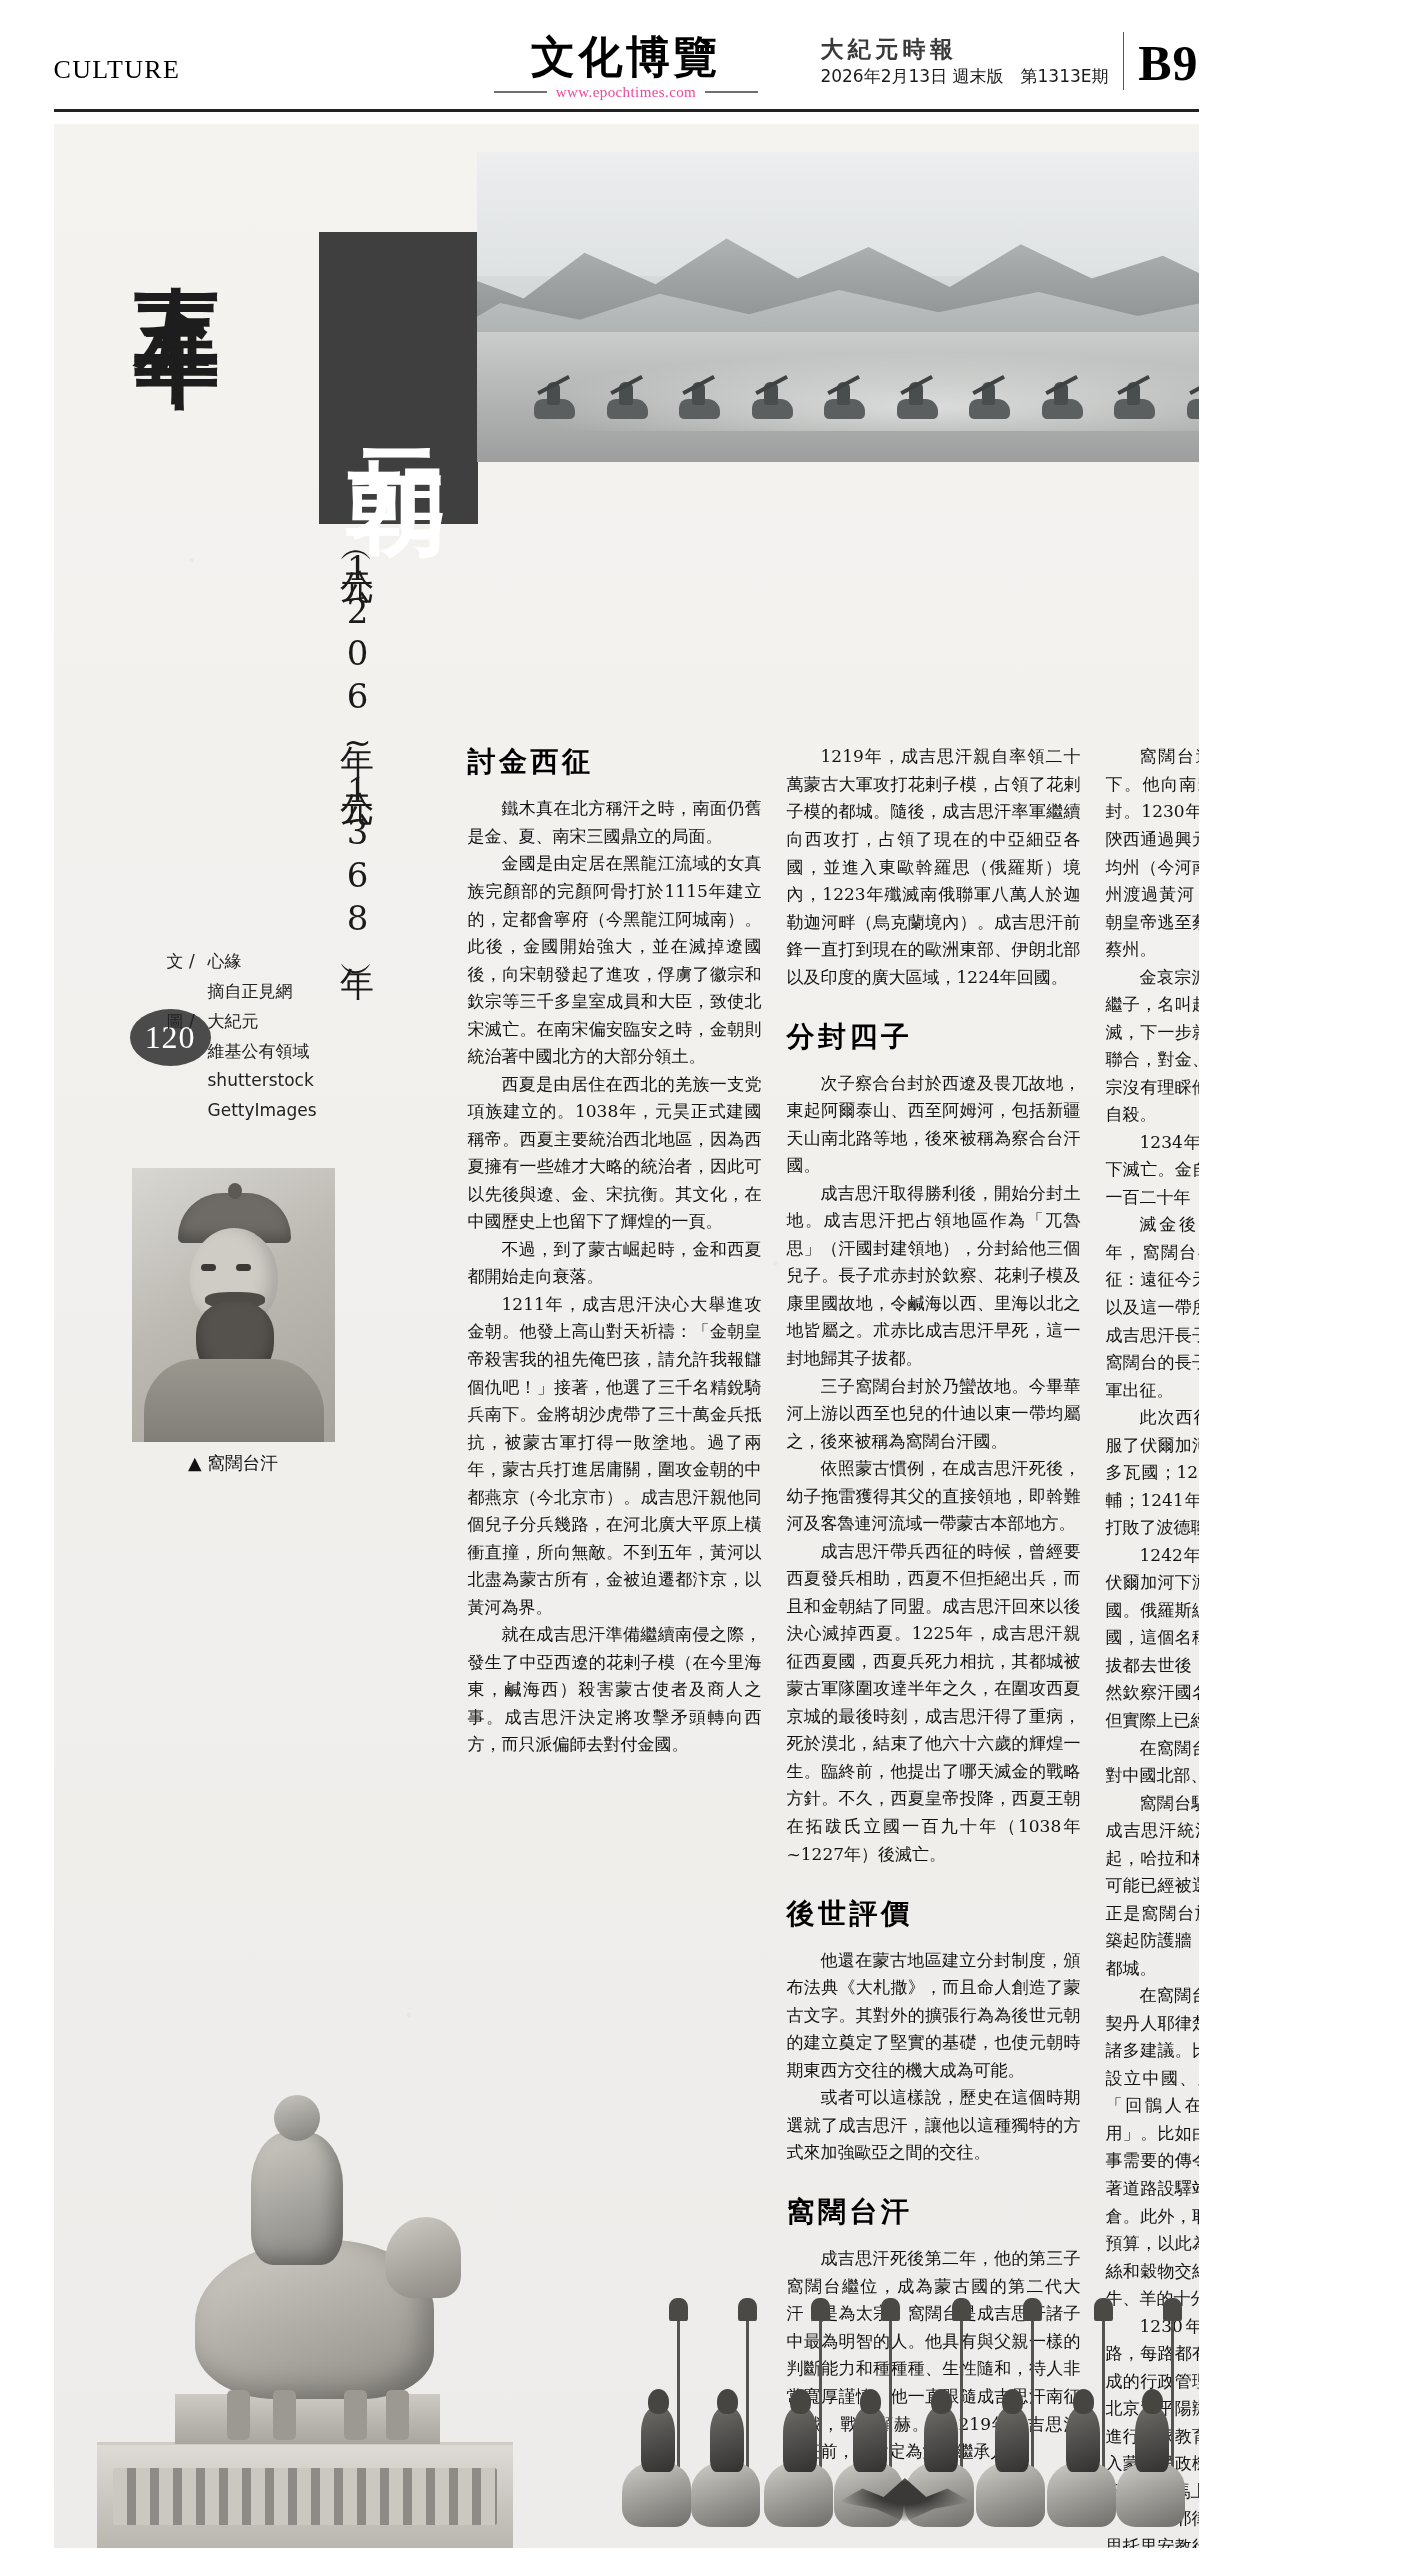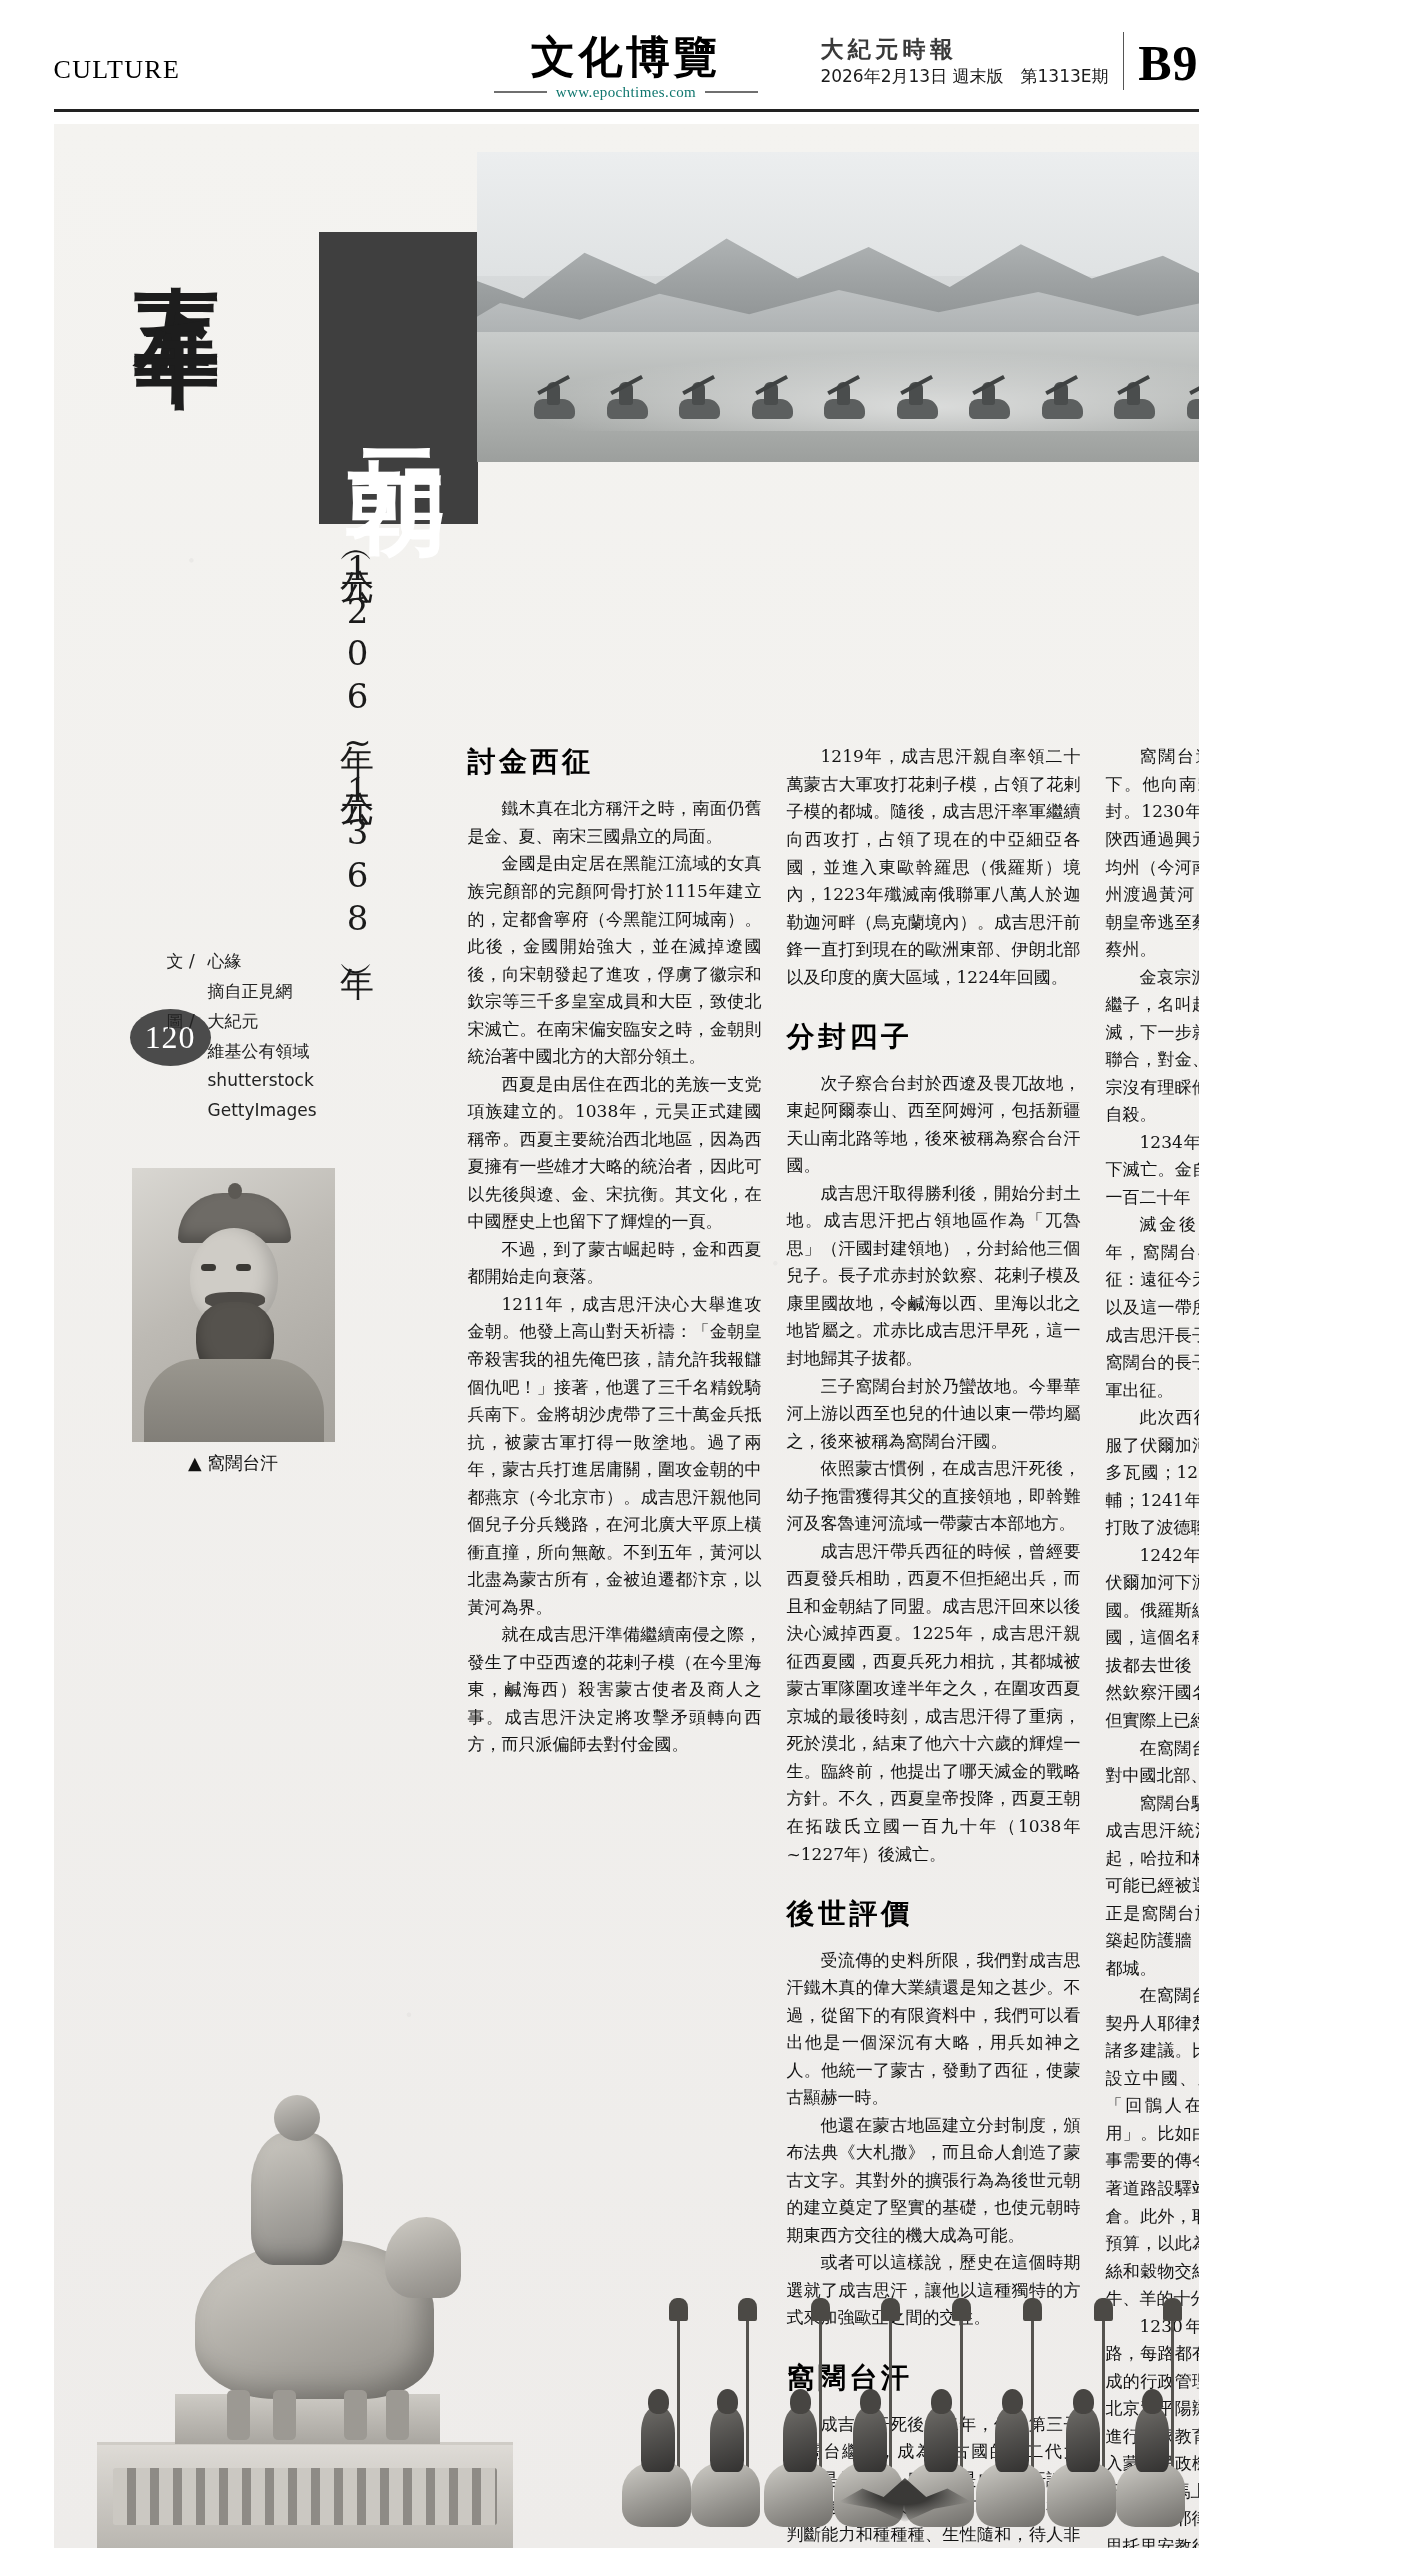--- a/index.html
+++ b/index.html
@@ -28,21 +28,21 @@
     font-size:44px; font-weight:700; letter-spacing:3.5px; color:#000;
     line-height:1.05;
   }
   .center-brand .url-row {
     display:flex; align-items:center; justify-content:center; gap:8.8px;
     margin-top:3.5px;
   }
   .center-brand .url-row .rule { width:53px; height:1.8px; background:#6f6f6f; }
   .center-brand .url {
     font-family:"Liberation Serif", serif;
-    font-size:15px; color:#0f766e; letter-spacing:0.4px;
+    font-size:15px; color:#ec4899; letter-spacing:0.4px;
   }
   .header-right {
     position:absolute; right:19.5px; top:32px;
     display:flex; align-items:flex-end; gap:14px;
   }
   .hr-left { text-align:left; padding-bottom:1.8px; }
   .hr-left .et-logo {
     font-family:"DejaVu Serif", serif;
     font-size:23px; font-weight:700; letter-spacing:4.4px; color:#3a3a3a;
     line-height:1.1;
@@ -467,21 +467,20 @@
 
       <div class="col mid-col">
         <p>1219年，成吉思汗親自率領二十萬蒙古大軍攻打花剌子模，占領了花剌子模的都城。隨後，成吉思汗率軍繼續向西攻打，占領了現在的中亞細亞各國，並進入東歐斡羅思（俄羅斯）境內，1223年殲滅南俄聯軍八萬人於迦勒迦河畔（烏克蘭境內）。成吉思汗前鋒一直打到現在的歐洲東部、伊朗北部以及印度的廣大區域，1224年回國。</p>
         <h2 class="sec-h mid">分封四子</h2>
         <p>次子察合台封於西遼及畏兀故地，東起阿爾泰山、西至阿姆河，包括新疆天山南北路等地，後來被稱為察合台汗國。</p>
         <p>成吉思汗取得勝利後，開始分封土地。成吉思汗把占領地區作為「兀魯思」（汗國封建領地），分封給他三個兒子。長子朮赤封於欽察、花剌子模及康里國故地，令鹹海以西、里海以北之地皆屬之。朮赤比成吉思汗早死，這一封地歸其子拔都。</p>
         <p>三子窩闊台封於乃蠻故地。今畢華河上游以西至也兒的什迪以東一帶均屬之，後來被稱為窩闊台汗國。</p>
         <p>依照蒙古慣例，在成吉思汗死後，幼子拖雷獲得其父的直接領地，即斡難河及客魯連河流域一帶蒙古本部地方。</p>
         <p>成吉思汗帶兵西征的時候，曾經要西夏發兵相助，西夏不但拒絕出兵，而且和金朝結了同盟。成吉思汗回來以後決心滅掉西夏。1225年，成吉思汗親征西夏國，西夏兵死力相抗，其都城被蒙古軍隊圍攻達半年之久，在圍攻西夏京城的最後時刻，成吉思汗得了重病，死於漠北，結束了他六十六歲的輝煌一生。臨終前，他提出了哪天滅金的戰略方針。不久，西夏皇帝投降，西夏王朝在拓跋氏立國一百九十年（1038年~1227年）後滅亡。</p>
         <h2 class="sec-h mid">後世評價</h2>
-        <p>受流傳的史料所限，我們對成吉思汗鐵木真的偉大業績還是知之甚少。不過，從留下的有限資料中，我們可以看出他是一個深沉有大略，用兵如神之人。他統一了蒙古，發動了西征，使蒙古顯赫一時。</p>
         <p>他還在蒙古地區建立分封制度，頒布法典《大札撒》，而且命人創造了蒙古文字。其對外的擴張行為為後世元朝的建立奠定了堅實的基礎，也使元朝時期東西方交往的機大成為可能。</p>
         <p>或者可以這樣說，歷史在這個時期選就了成吉思汗，讓他以這種獨特的方式來加強歐亞之間的交往。</p>
         <h2 class="sec-h mid">窩闊台汗</h2>
         <p>成吉思汗死後第二年，他的第三子窩闊台繼位，成為蒙古國的第二代大汗，是為太宗。窩闊台是成吉思汗諸子中最為明智的人。他具有與父親一樣的判斷能力和種種種、生性隨和，待人非常寬厚謹慎。他一直跟隨成吉思汗南征北戰，戰功顯赫。在1219年成吉思汗西征前，被指定為汗位繼承人。</p>
       </div>
 
       <div class="col right-col">
         <p>窩闊台遵循父親的遺囑，繼續南下。他向南宋借路，包圍金朝京城開封。1230年，蒙古兩路進兵，一路自陝西通過興元（今漢中），大敗金兵於均州（今河南禹縣）。另一路自山西蒲州渡過黃河，於1233年攻破開封，金朝皇帝逃至蔡州。蒙古又聯合南宋圍攻蔡州。</p>
         <p>金哀宗派使者向宋理宗（宋寧宗的繼子，名叫趙昀）求和，說：「金朝被滅，下一步就挨到宋國了；如果跟我們聯合，對金、宋兩國都有好處。」宋理宗沒有理睬他，金哀宗走投無路，只好自殺。</p>
         <p>1234年，金朝在蒙、宋兩軍夾攻下滅亡。金自阿骨打建國，至亡國，歷一百二十年（1115年~1234年）。</p>

